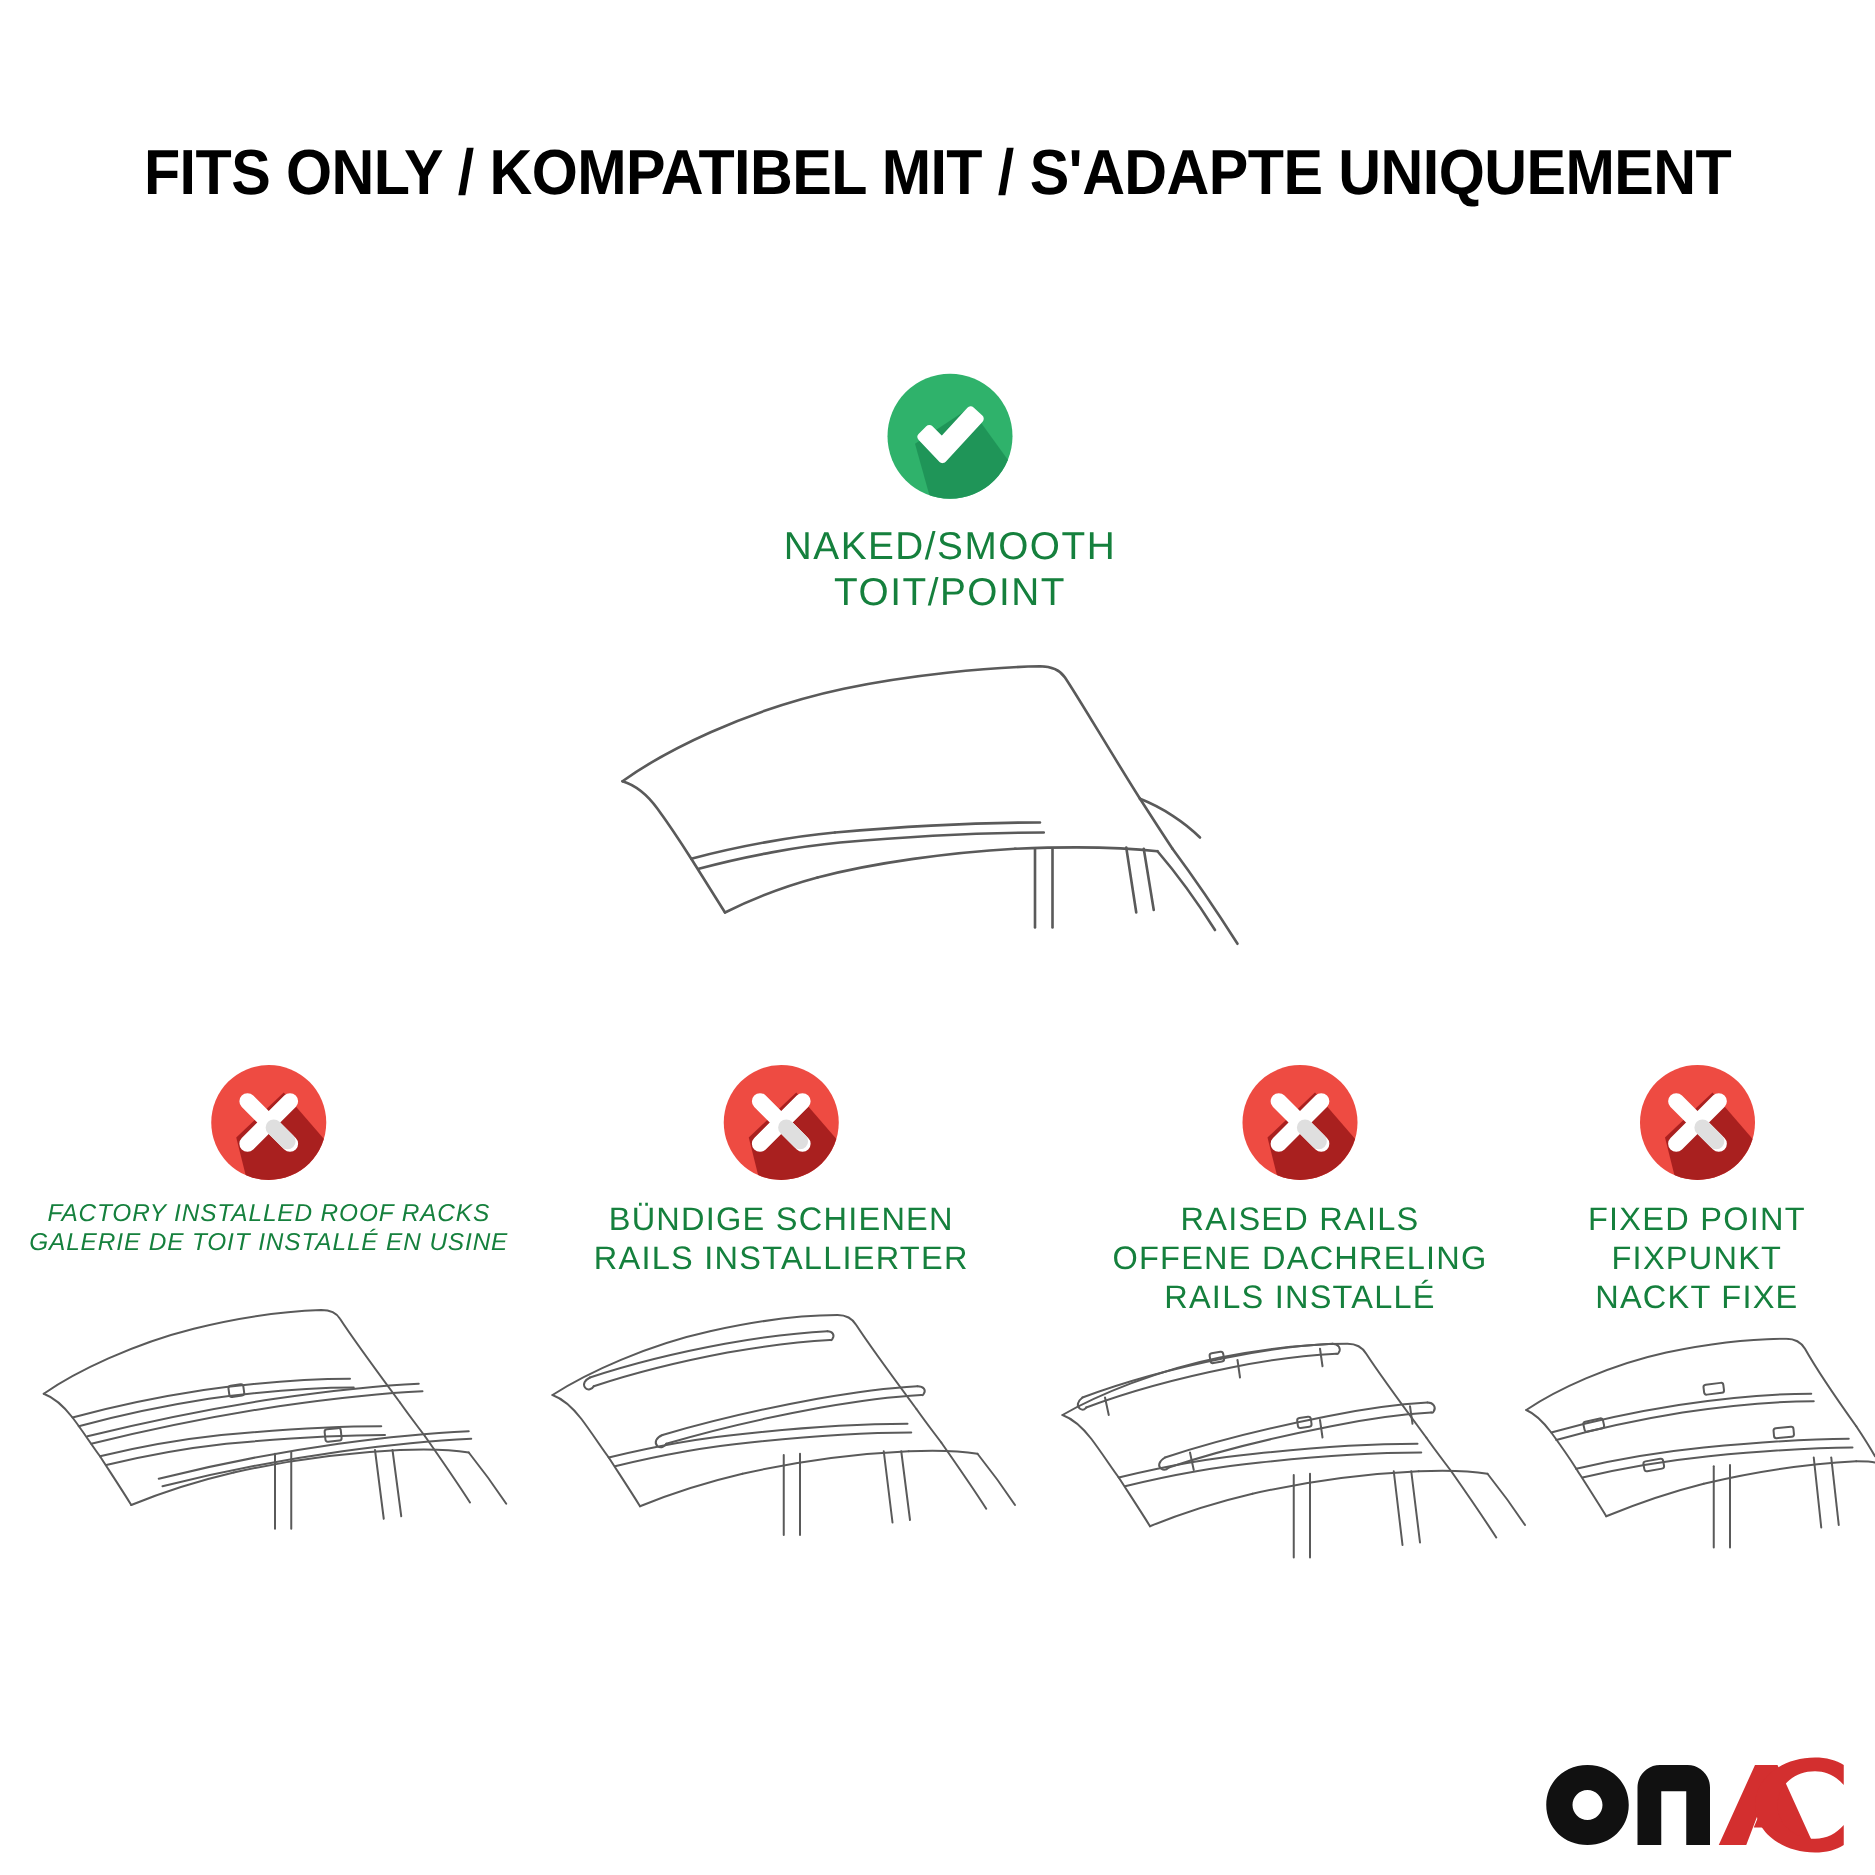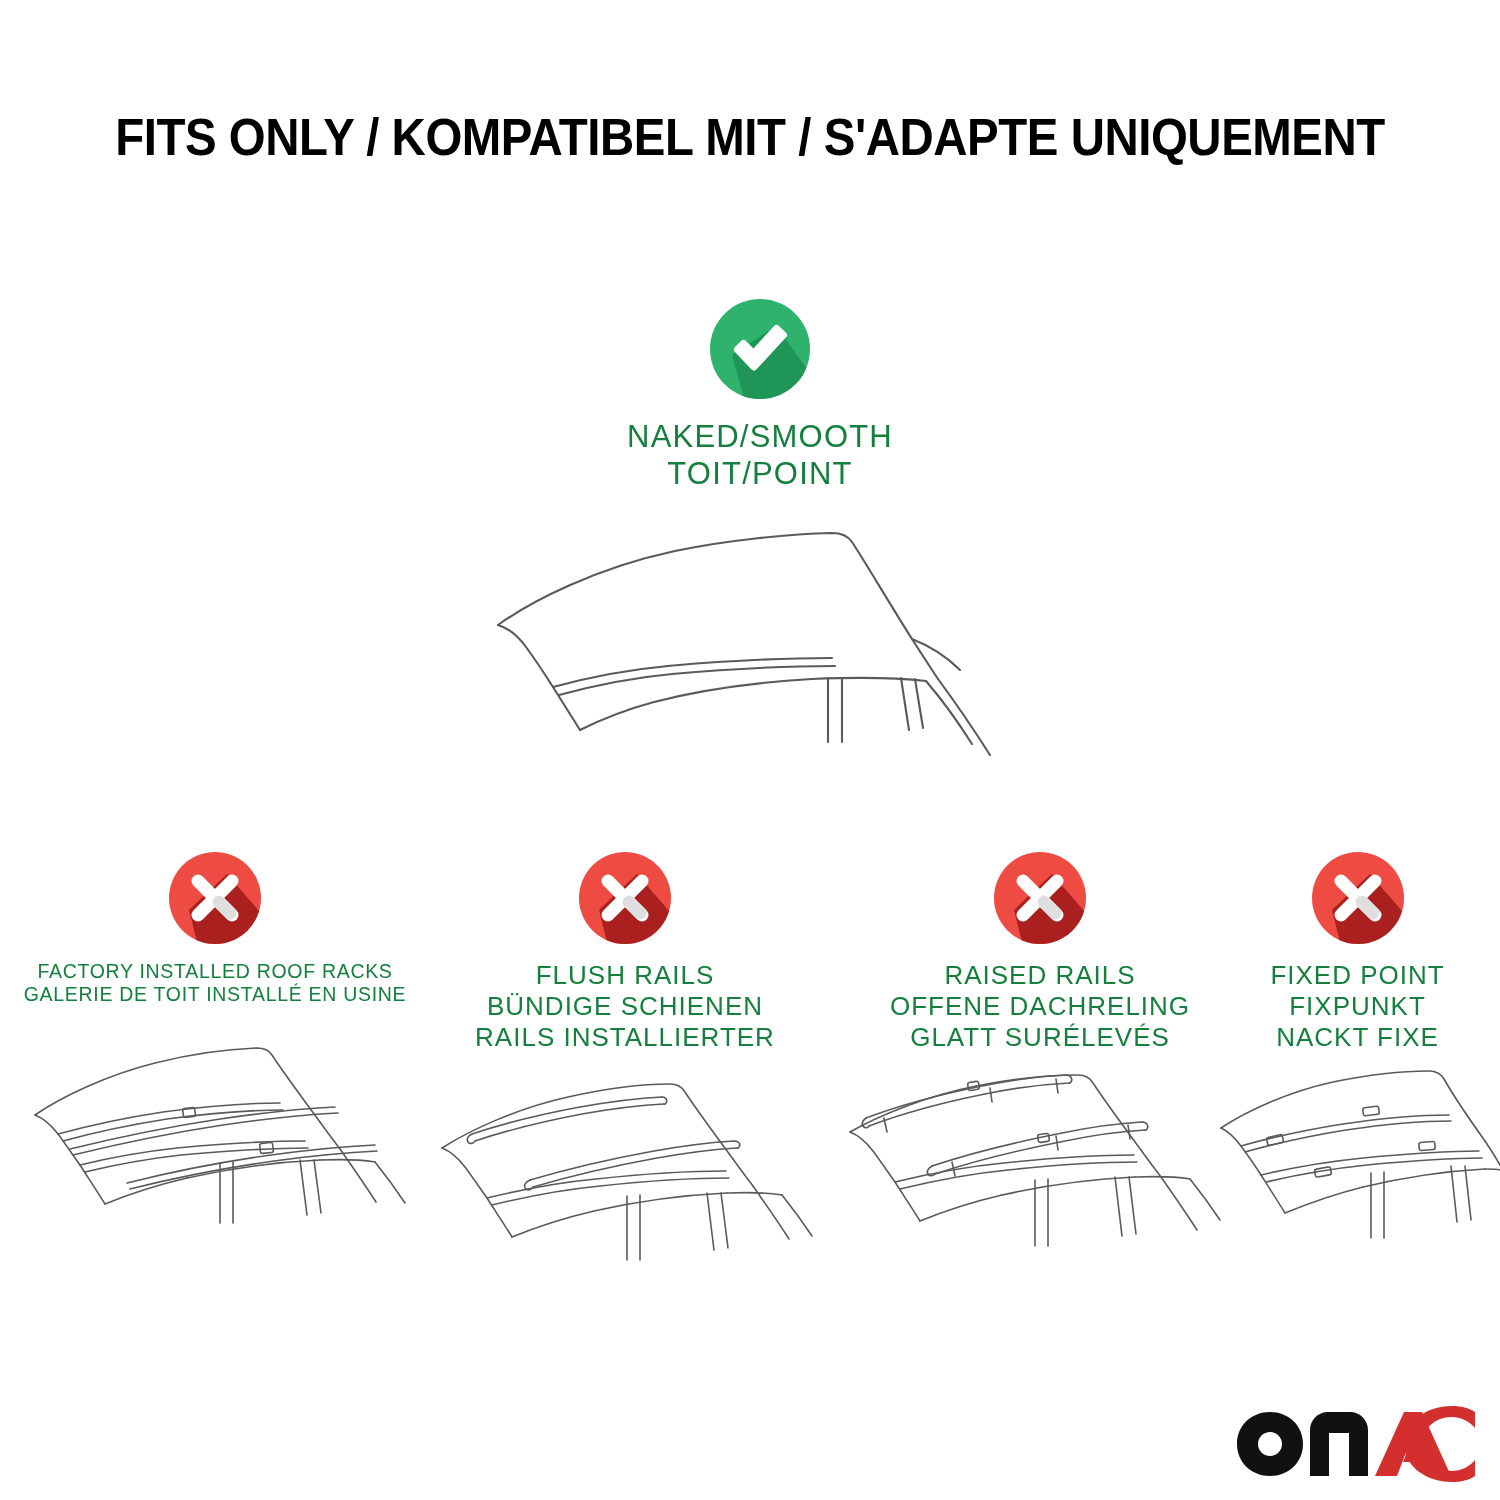--- a/index.html
+++ b/index.html
@@ -67,21 +67,21 @@
   }
 
   
   .row-bottom { position: absolute; top: 848px; left: 0; width: 1500px; }
   .col {
     position: absolute;
     top: 0;
   }
   .col .caption { margin-top: 12px; }
 
-  #col-0 { left: 15px;   width: 400px; }
+  #col-0 { left: 15px;   width: 400px; font-style: italic; }
   #col-1 { left: 430px;  width: 390px; }
   #col-2 { left: 840px;  width: 400px; }
   #col-3 { left: 1215px; width: 285px; }
 
   #col-0 .caption { font-size: 19.5px; letter-spacing: 0.7px; line-height: 1.2; }
   #col-1 .caption,
   #col-2 .caption,
   #col-3 .caption { font-size: 26px; letter-spacing: 1.0px; line-height: 1.2; }
 
   .roof-figure-small { margin-top: 16px; }
@@ -231,21 +231,20 @@
           <path d="M62 26 L100 70 L100 102 L34 102 L24 62 Z" fill="#A41D1D" opacity="0.93"></path>
         </g>
         <g stroke-linecap="round" stroke-width="13">
           <line x1="33" y1="33" x2="67" y2="67" stroke="#FFFFFF"></line>
           <line x1="67" y1="33" x2="33" y2="67" stroke="#FFFFFF"></line>
           <line x1="54" y1="54" x2="65" y2="65" stroke="#DFDFDF"></line>
         </g>
       </svg>
     </div>
     <div class="caption">
-      <div>FLUSH RAILS</div>
       <div>BÜNDIGE SCHIENEN</div>
       <div>RAILS INSTALLIERTER</div>
     </div>
     <div class="roof-figure-small">
       <svg width="390" height="230" viewBox="0 0 390 230" aria-hidden="true">
         <g fill="none" stroke="#5a5a5a" stroke-width="1.6" stroke-linecap="round" stroke-linejoin="round">
           <path d="M12 78 C40 60 88 38 138 27 C174 19 212 14 240 14 C247 14 252 17 255 22 C266 39 286 66 303 89"></path>
           <path d="M303 89 C310 99 317 108 323 116"></path>
           <path d="M323 116 C337 136 350 155 359 169"></path>
           <path d="M12 78 C20 81 28 88 35 97 C44 109 51 120 57 128"></path>
@@ -292,21 +291,21 @@
         <g stroke-linecap="round" stroke-width="13">
           <line x1="33" y1="33" x2="67" y2="67" stroke="#FFFFFF"></line>
           <line x1="67" y1="33" x2="33" y2="67" stroke="#FFFFFF"></line>
           <line x1="54" y1="54" x2="65" y2="65" stroke="#DFDFDF"></line>
         </g>
       </svg>
     </div>
     <div class="caption">
       <div>RAISED RAILS</div>
       <div>OFFENE DACHRELING</div>
-      <div>GLATT SURÉLEVÉS</div>
+      <div>RAILS INSTALLÉ</div>
     </div>
     <div class="roof-figure-small">
       <svg width="400" height="230" viewBox="0 0 400 230" aria-hidden="true">
         <g fill="none" stroke="#5a5a5a" stroke-width="1.6" stroke-linecap="round" stroke-linejoin="round">
           <path d="M10 62 C38 46 86 26 136 16 C172 9 210 5 238 5 C245 5 250 8 253 13 C264 30 284 57 301 80"></path>
           <path d="M301 80 C308 90 315 99 321 107"></path>
           <path d="M321 107 C335 127 348 146 357 160"></path>
           <path d="M10 62 C18 65 26 72 33 81 C42 93 49 104 55 112"></path>
           <path d="M55 112 C62 123 72 138 80 151"></path>
 

